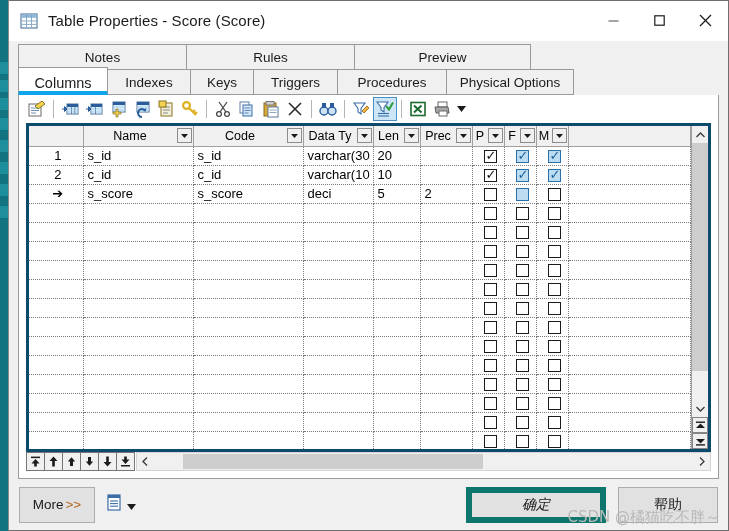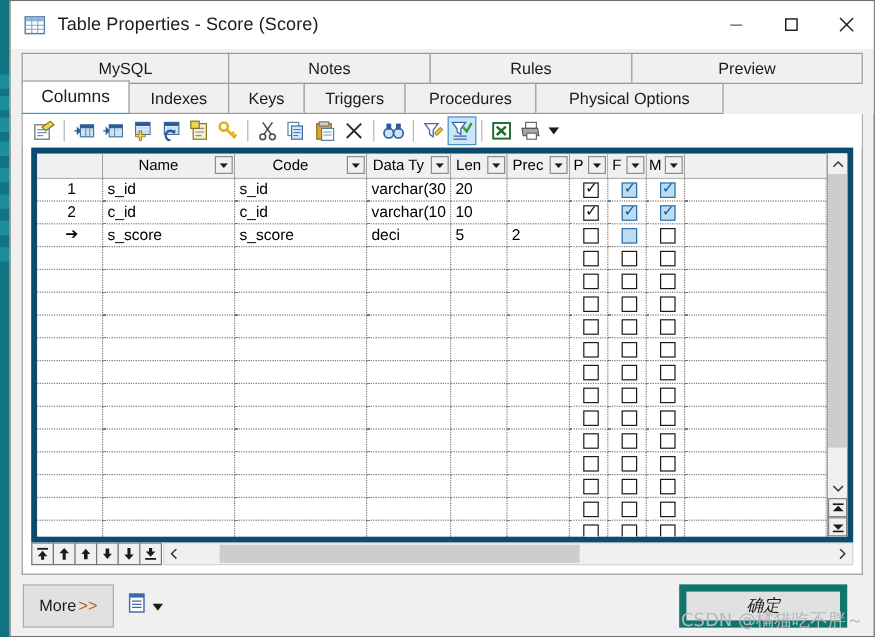--- a/index.html
+++ b/index.html
@@ -65,25 +65,26 @@
     background: #f0f0f0;
     display: flex; align-items: center; justify-content: center;
     font-size: 13.5px; color: #1b1b1b;
     margin-right: -1px;
     position: relative;
     white-space: nowrap;
     cursor: default;
   }
   .tab.active {
     background: #ffffff;
-    border-bottom: 1px solid #0ea5e9;
+    border-bottom: 4px solid #0ea5e9;
     z-index: 5;
     height: 28px;
     margin-top: -2px;
     font-size: 14.5px;
+    align-items: flex-end;
   }
   .row1 .tab { border-bottom: 1px solid #9a9a9a; }
 
   
   .panel {
     margin: 0 9px 0 9px;
     background: #ffffff;
     border: 1px solid #9a9a9a;
     border-top: none;
     flex: 1 1 auto;
@@ -107,21 +108,21 @@
     background: #cde6f7; border: 1px solid #4a90c4;
   }
   .tb-sep { width: 1px; height: 18px; background: #b5b5b5; margin: 0 4px; }
   .tb-arrow {
     width: 14px; height: 24px; display: flex; align-items: center; justify-content: center;
   }
 
   
   .grid-wrap {
     flex: 1 1 auto; margin: 0 7px 0 7px;
-    border: 5px solid #0c4a6e;
+    border: 3px solid #0c4a6e;
     display: flex; position: relative;
     min-height: 0;
     background: #ffffff;
   }
   .grid-main { flex: 1 1 auto; display:flex; flex-direction:column; min-width:0; overflow:hidden; }
   table.grid { border-collapse: collapse; table-layout: fixed; width: 100%; }
   table.grid th {
     background: #f0f0f0;
     border: 1px solid #a0a0a0;
     border-top: none; border-left: none;
@@ -264,50 +265,47 @@
           <svg width="13" height="13" viewBox="0 0 13 13">
               <line x1="1" y1="1" x2="12" y2="12" stroke="#1b1b1b" stroke-width="1.2"></line>
               <line x1="12" y1="1" x2="1" y2="12" stroke="#1b1b1b" stroke-width="1.2"></line>
             </svg>
         </div>
       </div>
     </div>
 
     <div class="tabs-area">
       <div class="tab-row row1">
-        <div class="tab" style="width:173px">
-            <span>MySQL</span>
-          </div>
         <div class="tab" style="width:169px">
             <span>Notes</span>
           </div>
         <div class="tab" style="width:169px">
             <span>Rules</span>
           </div>
-        <div class="tab" style="width:193px">
+        <div class="tab" style="width:177px">
             <span>Preview</span>
           </div>
       </div>
       <div class="tab-row row2">
         <div class="tab active" style="width:90px">
             <span>Columns</span>
           </div>
         <div class="tab" style="width:84px">
             <span>Indexes</span>
           </div>
         <div class="tab" style="width:64px">
             <span>Keys</span>
           </div>
         <div class="tab" style="width:85px">
             <span>Triggers</span>
           </div>
         <div class="tab" style="width:110px">
             <span>Procedures</span>
           </div>
-        <div class="tab" style="width:157px">
+        <div class="tab" style="width:128px">
             <span>Physical Options</span>
           </div>
       </div>
     </div>
 
     <div class="panel">
 
       <div class="toolbar">
         <div class="tb-btn">
           <svg width="18" height="18" viewBox="0 0 18 18">
@@ -868,17 +866,20 @@
         <span>
           <svg width="9" height="6" viewBox="0 0 9 6">
               <path d="M0 0 L9 0 L4.5 6 Z" fill="#1b1b1b"></path>
             </svg>
         </span>
       </div>
       <div class="footer-spacer"></div>
       <div class="btn primary" style="width:140px;margin-right:12px">
           <span>确定</span>
         </div>
+      <div class="btn" style="width:100px">
+          <span>帮助</span>
+        </div>
       <div class="watermark">CSDN @橘猫吃不胖～</div>
     </div>
 
   </div>
 </div>
 
 </body></html>

